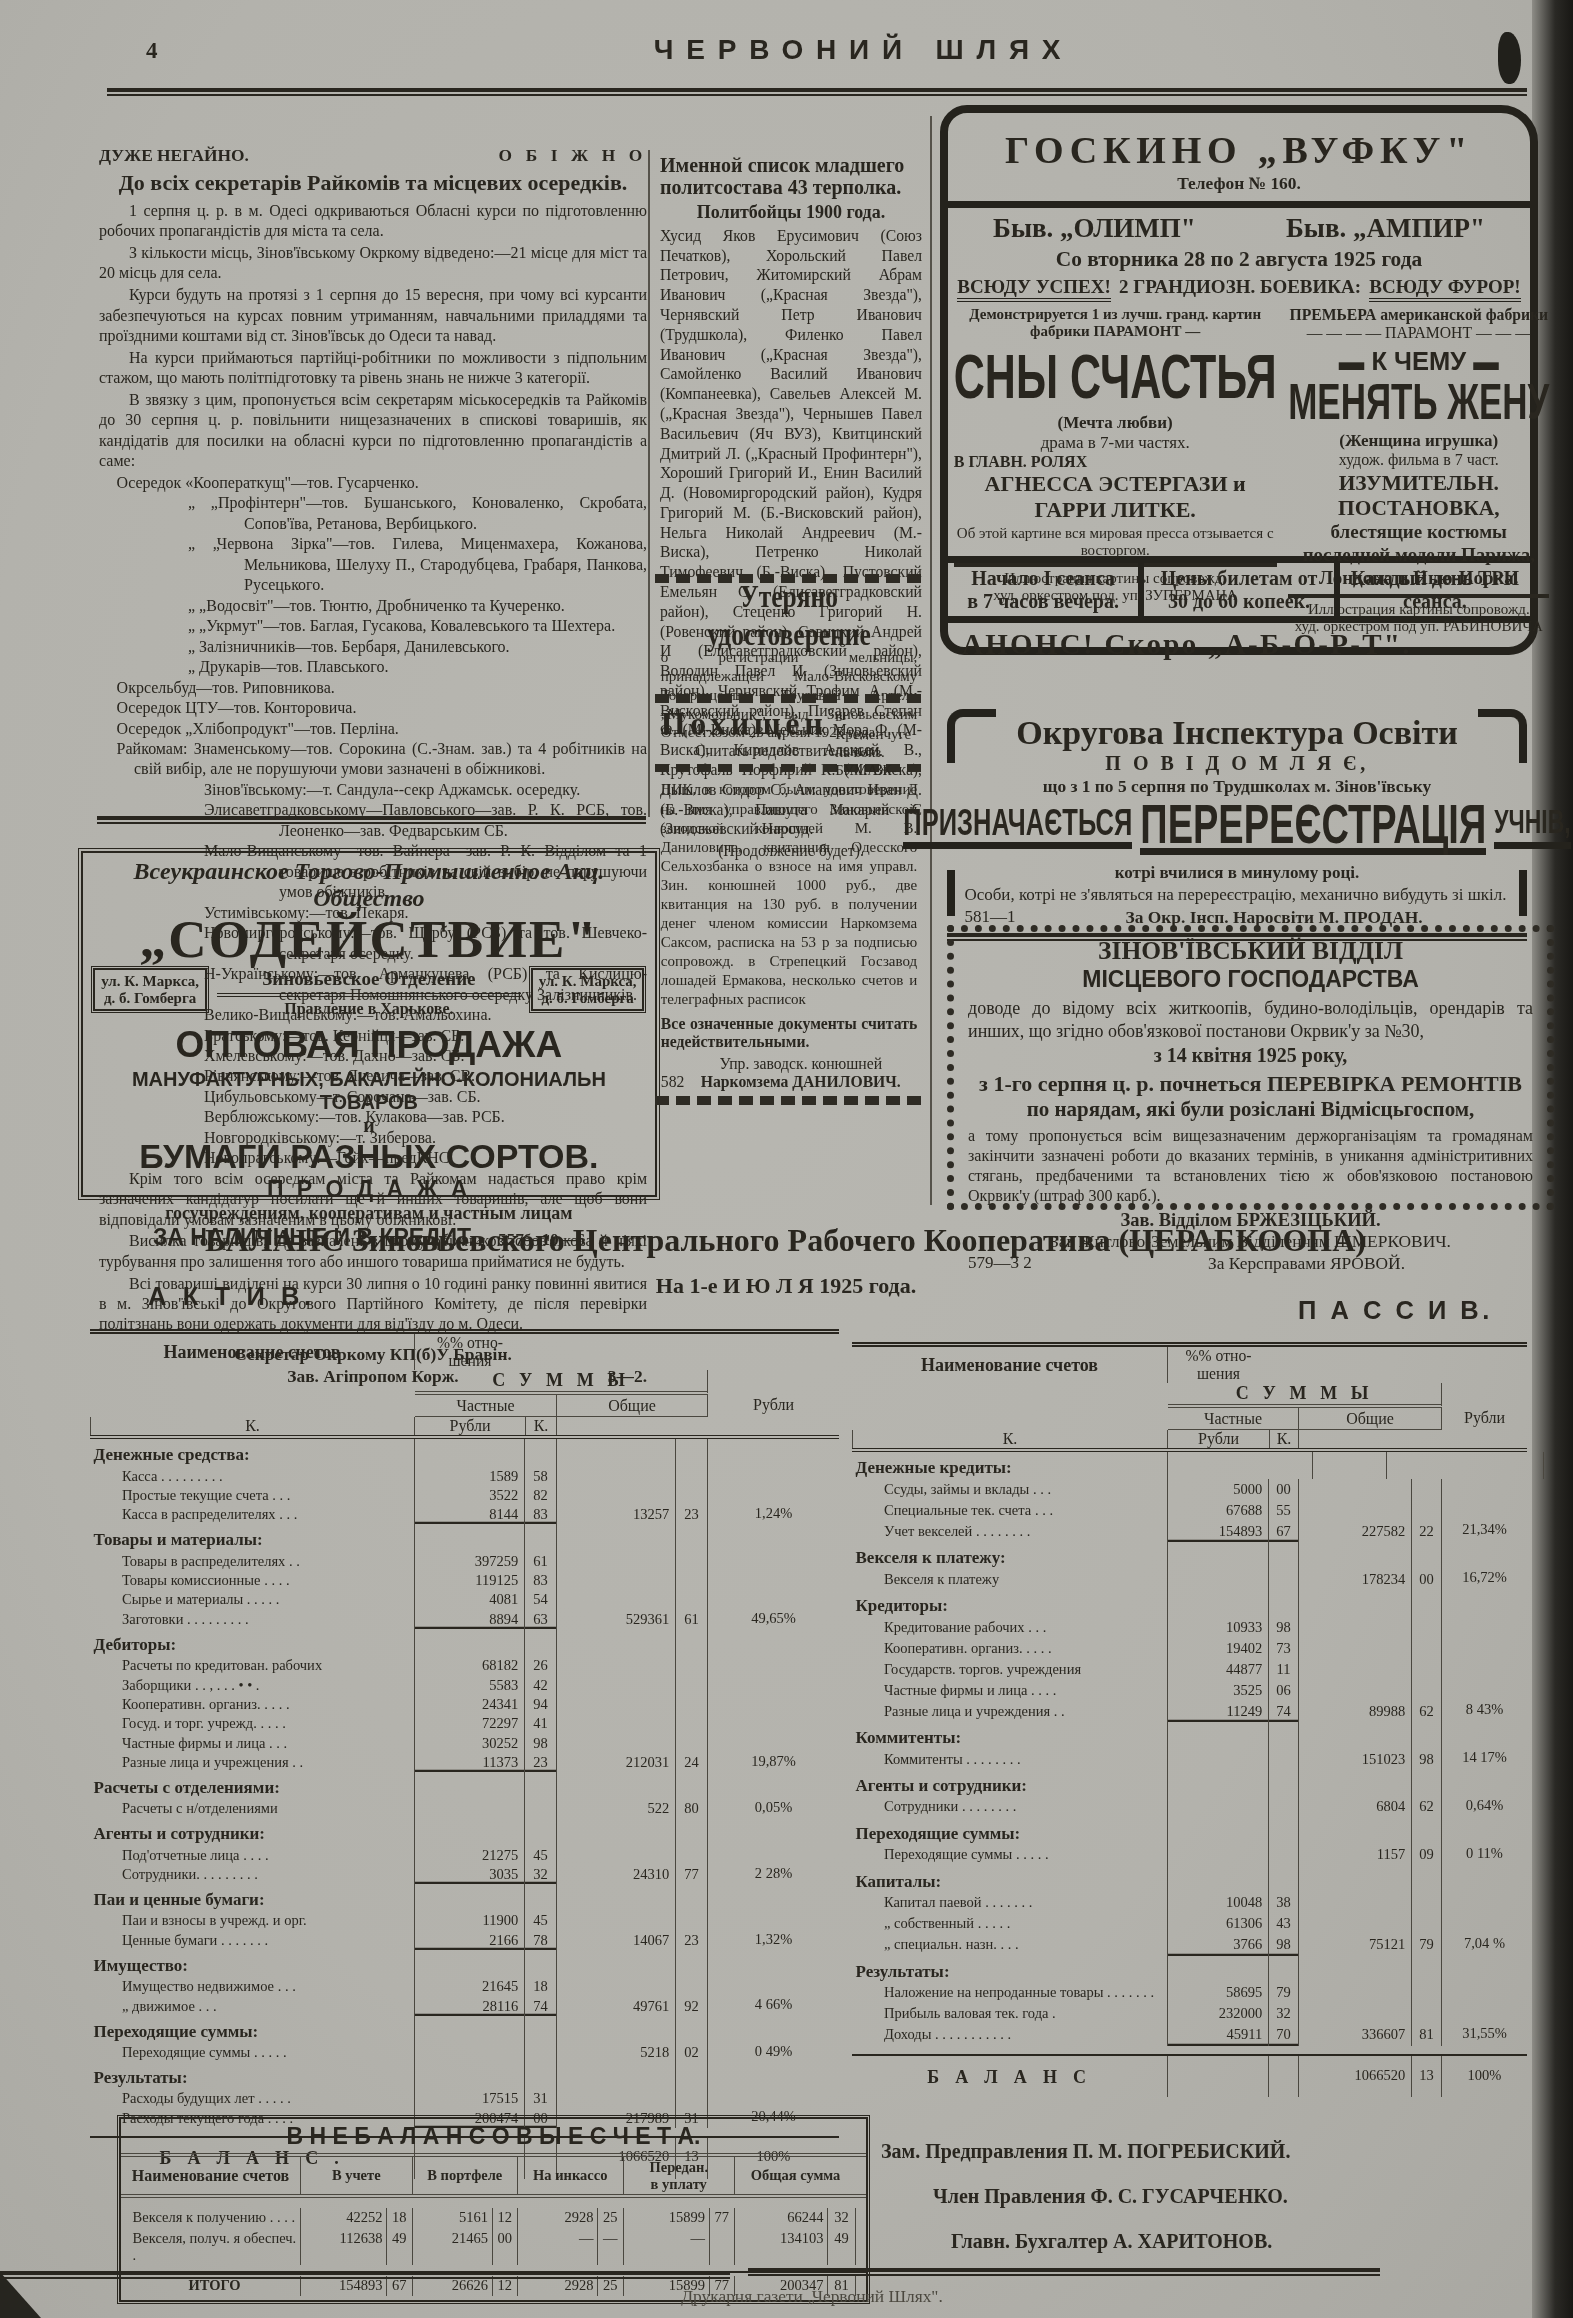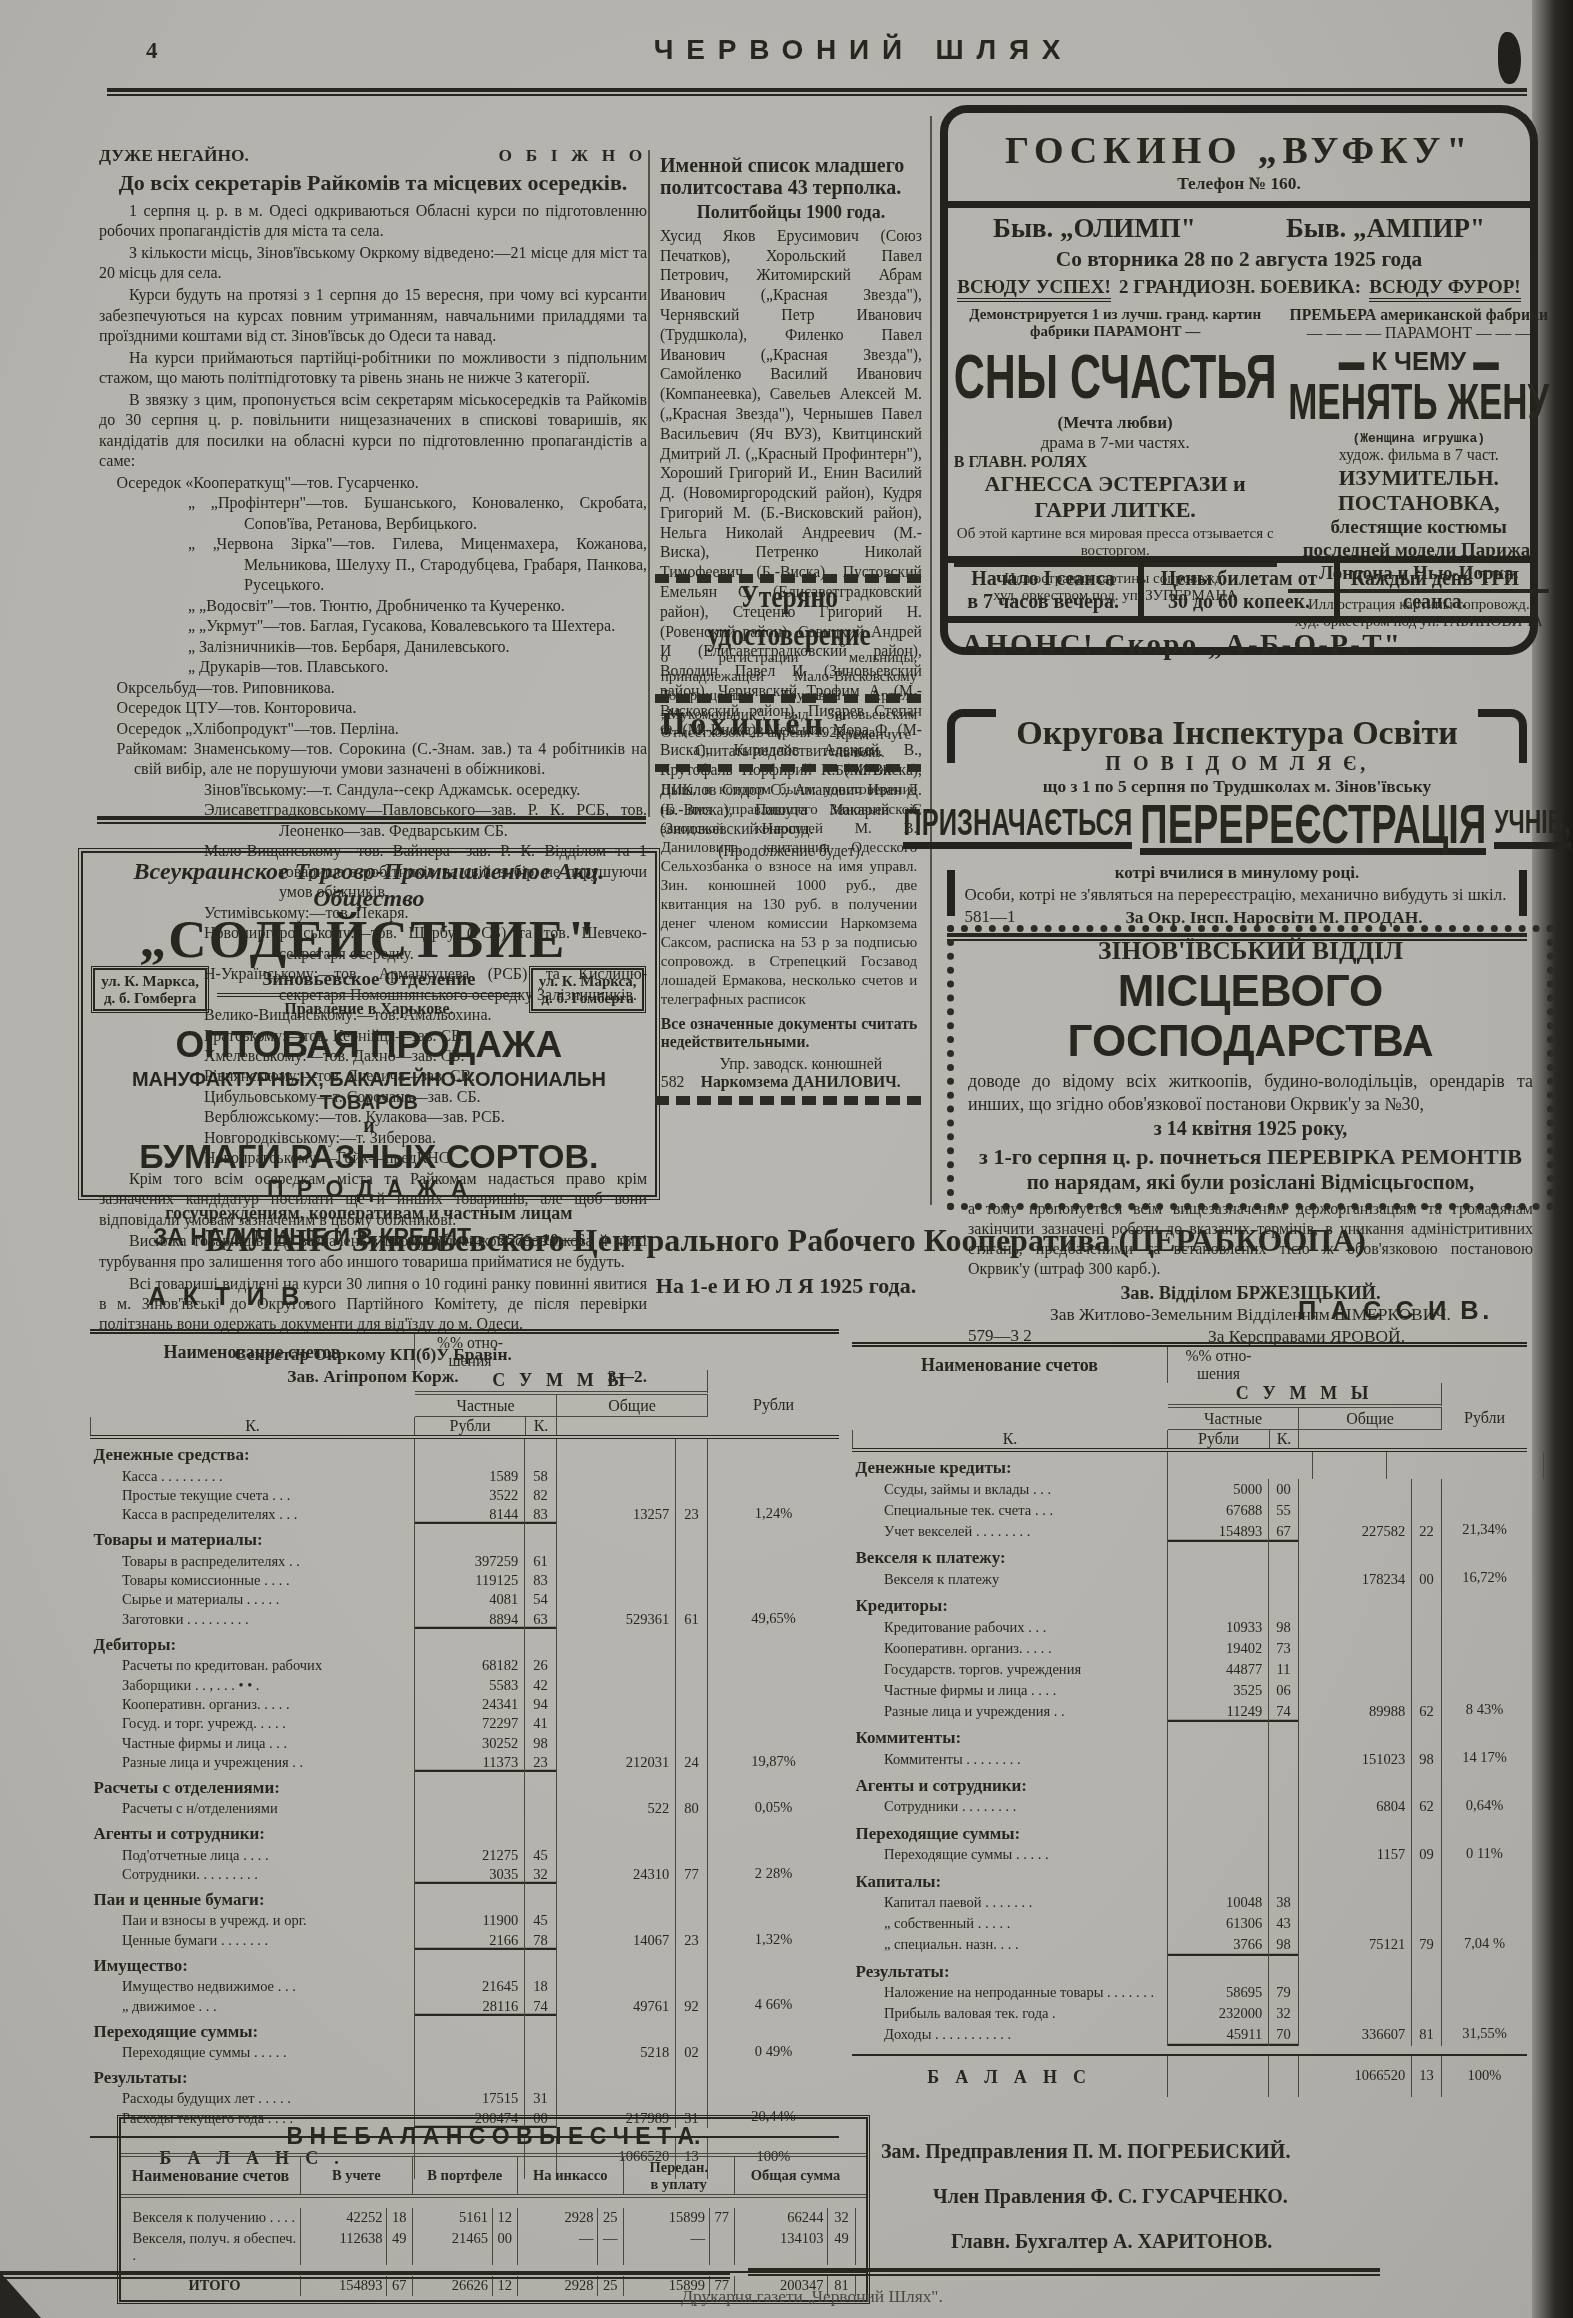--- a/index.html
+++ b/index.html
@@ -208,21 +208,21 @@
         <div class="hr1" style="margin:4.6px 0 2.3px 0;height:4px;"></div>
         <div class="ctr" style="font-size:15px;">Иллюстрация картины сопровожд.</div>
         <div class="ctr" style="font-size:15px;">худ. оркестром под. уп. ЗУПЕРМАНА</div>
       </div>
       <div class="vdash"></div>
       <div style="flex:1;padding:0 5.8px;">
         <div class="ctr b" style="font-size:15.7px;">ПРЕМЬЕРА американской фабрики</div>
         <div class="ctr" style="font-size:15.7px;">— — — —  ПАРАМОНТ  — — —</div>
         <div class="ctr b sans" style="font-size:25.5px;margin-top:4.6px;">▬ <span>К ЧЕМУ</span> ▬</div>
         <div class="ctr b sans" style="font-size:35px;white-space:nowrap;margin-top:5.8px;"><span class="tall">МЕНЯТЬ ЖЕНУ</span></div>
-        <div class="ctr b" style="font-size:13px;margin-top:9.3px;font-family:Liberation Mono, monospace;">(Женщина игрушка)</div>
+        <div class="ctr b" style="font-size:17px;margin-top:9.3px;">(Женщина игрушка)</div>
         <div class="ctr" style="font-size:16px;">худож. фильма в 7 част.</div>
         <div class="ctr b" style="font-size:21.4px;margin-top:2.3px;">ИЗУМИТЕЛЬН. ПОСТАНОВКА,</div>
         <div class="ctr b" style="font-size:19px;line-height:1.2;">блестящие костюмы последней модели Парижа, Лондона и Нью-Иорка.</div>
         <div class="hr1" style="margin:4.6px 0 2.3px 0;height:4px;"></div>
         <div class="ctr" style="font-size:15px;">Иллюстрация картины сопровожд.</div>
         <div class="ctr" style="font-size:15px;">худ. оркестром под уп. РАБИНОВИЧА</div>
       </div>
     </div>
     <div style="display:flex;border-top:7px solid #24221c;border-bottom:7px solid #24221c;">
       <div class="ctr b" style="flex:1.1;padding:3.5px 2.3px;font-size:20px;">
@@ -260,21 +260,21 @@
     <div style="font-size:17px;padding:0 17.4px;margin-top:2.3px;">Особи, котрі не з'являться на перереєстрацію, механично вибудуть зі шкіл.</div>
     <div style="display:flex;justify-content:space-between;padding:0 17.4px;margin-top:2.3px;">
       <span style="font-size:17px;">581—1</span>
       <span class="b" style="font-size:17.4px;margin-right:87px;">За Окр. Інсп. Наросвіти М. ПРОДАН.</span>
     </div>
     <div class="hr2" style="margin-top:4.6px;"></div>
   </div>
 
   <div class="abs chain" style="left:947px;top:925px;width:565px;height:264px;padding:3.5px 14px;">
     <div class="ctr b" style="font-size:25.5px;">ЗІНОВ'ЇВСЬКИЙ ВІДДІЛ</div>
-    <div class="ctr b sans" style="font-size:44px;">МІСЦЕВОГО ГОСПОДАРСТВА</div>
+    <div class="ctr b sans" style="font-size:23px;">МІСЦЕВОГО ГОСПОДАРСТВА</div>
     <div class="jt" style="font-size:18px;line-height:1.25;margin-top:4.6px;">доводе до відому всіх житкоопів, будино-володільців, орендарів та инших, що згідно обов'язкової постанови Окрвик'у за №30,</div>
     <div class="ctr b" style="font-size:20px;margin-top:2.3px;">з 14 квітня 1925 року,</div>
     <div class="ctr b" style="font-size:22px;margin-top:3.5px;">з 1-го серпня ц. р. почнеться ПЕРЕВІРКА РЕМОНТІВ</div>
     <div class="ctr b" style="font-size:21px;">по нарядам, які були розіслані Відмісцьгоспом,</div>
     <div class="jt" style="font-size:16px;line-height:1.25;margin-top:4.6px;">а тому пропонується всім вищезазначеним держорганізаціям та громадянам закінчити зазначені роботи до вказаних термінів, в уникання адміністритивних стягань, предбаченими та встановлених тією ж обов'язковою постановою Окрвик'у (штраф 300 карб.).</div>
     <div class="ctr b" style="font-size:18.5px;margin-top:3.5px;">Зав. Відділом БРЖЕЗІЦЬКИЙ.</div>
     <div class="ctr" style="font-size:17.4px;">Зав Житлово-Земельним Відділенням ШМЕРКОВИЧ.</div>
     <div style="display:flex;justify-content:space-between;margin-top:1.2px;">
       <span style="font-size:17px;">579—3  2</span>
       <span style="font-size:17.4px;margin-right:128px;">За Керсправами ЯРОВОЙ.</span>

